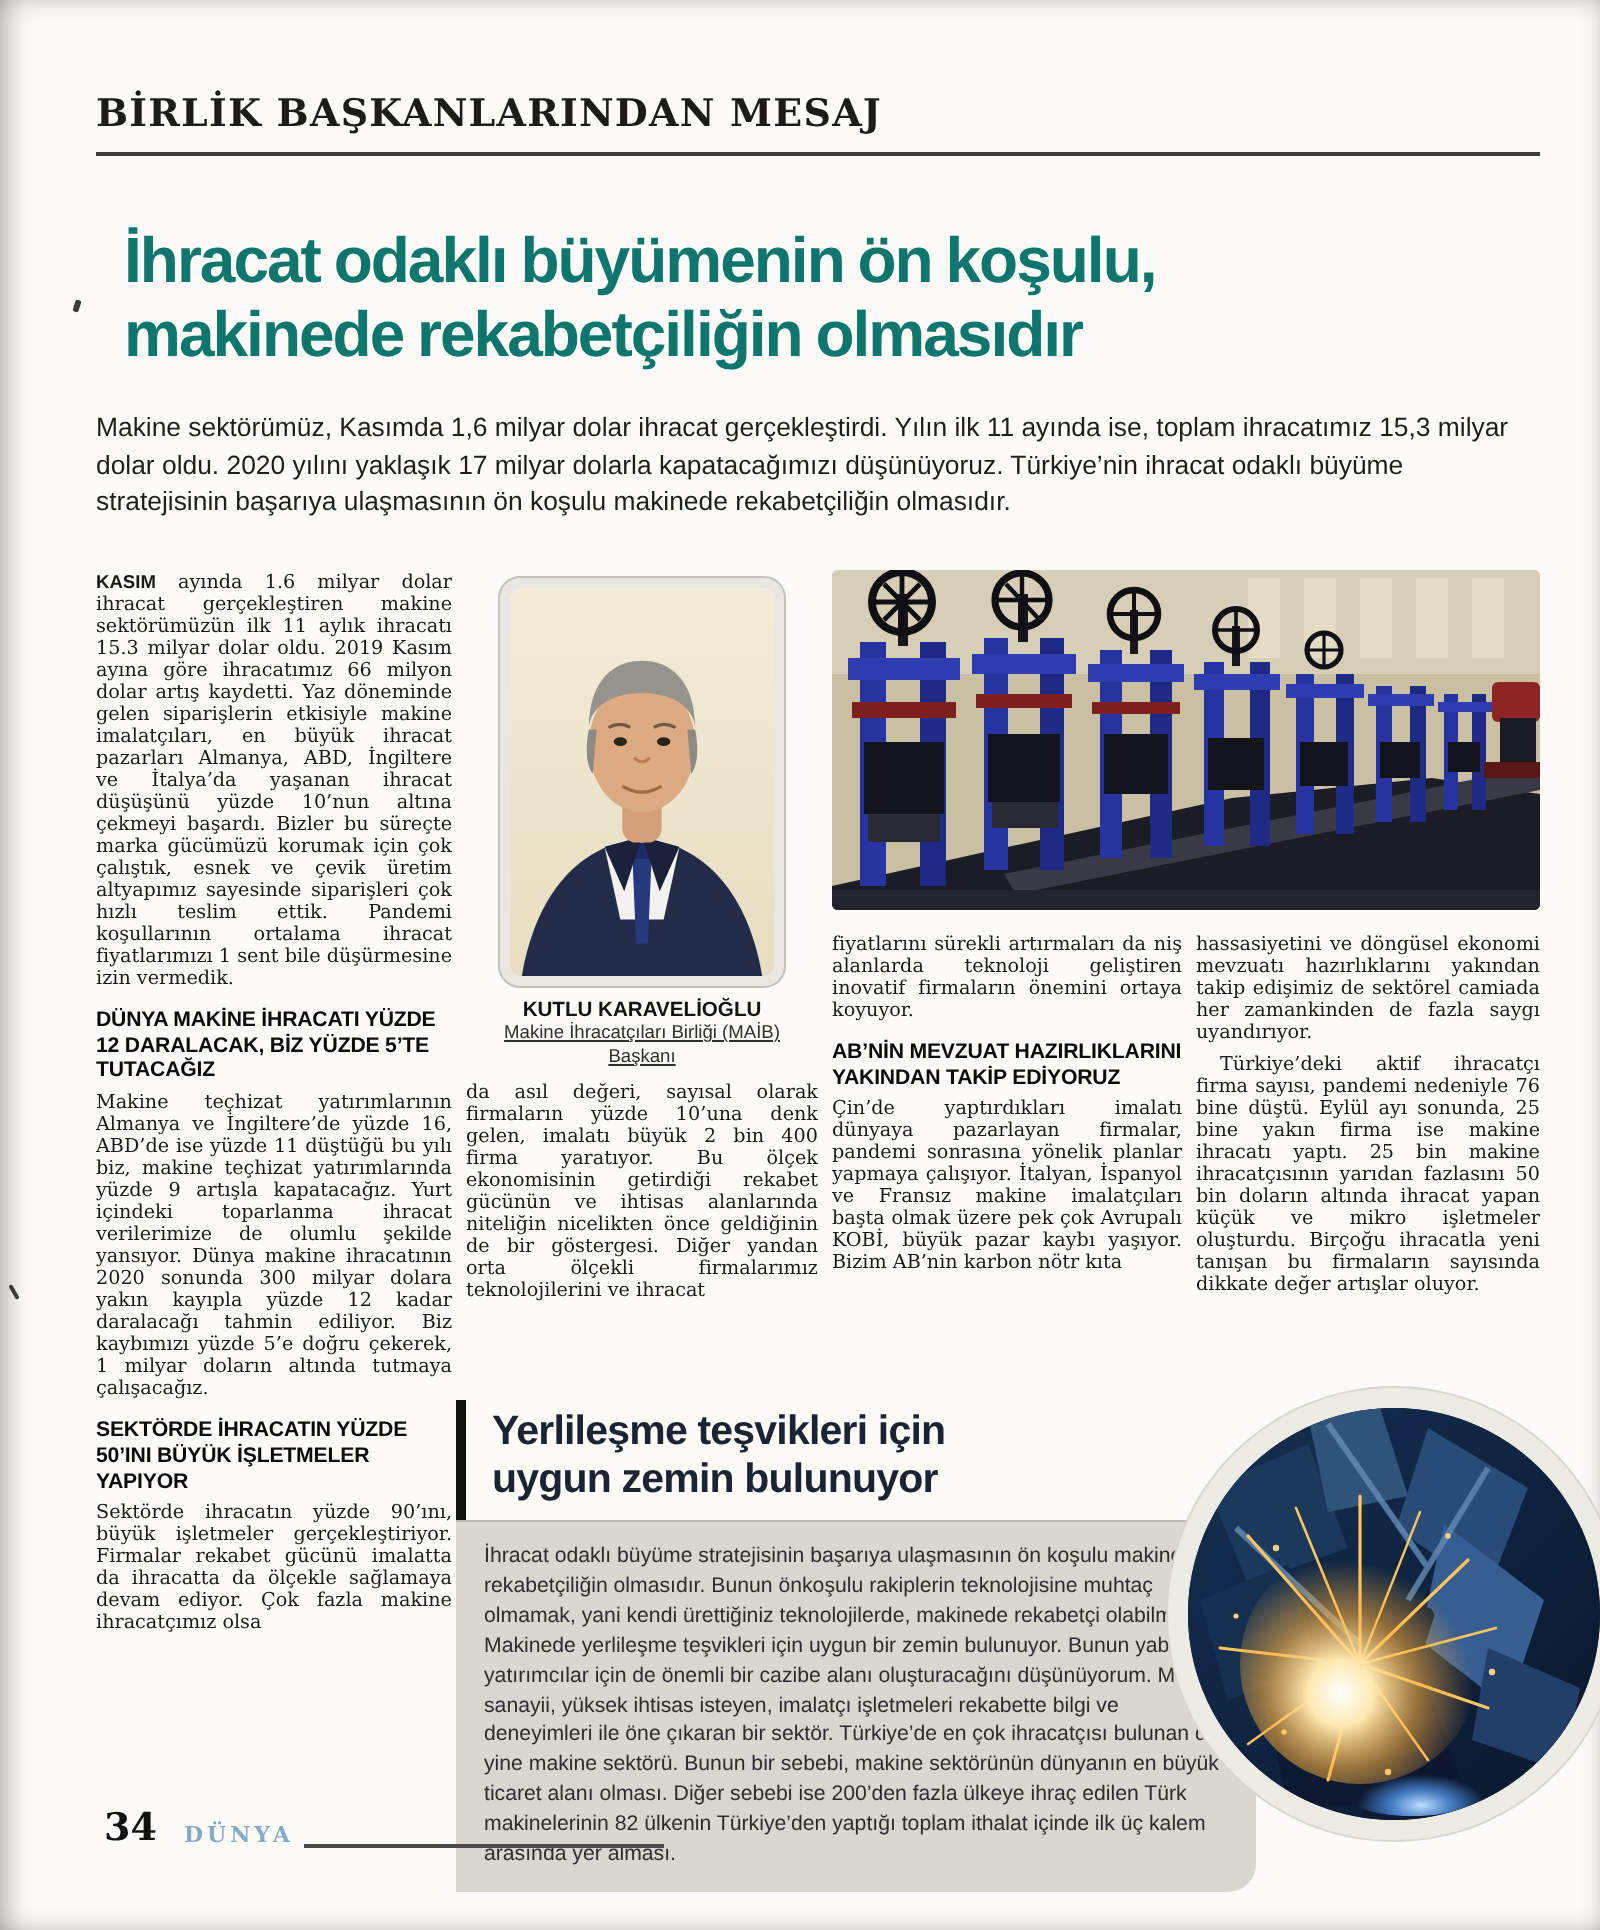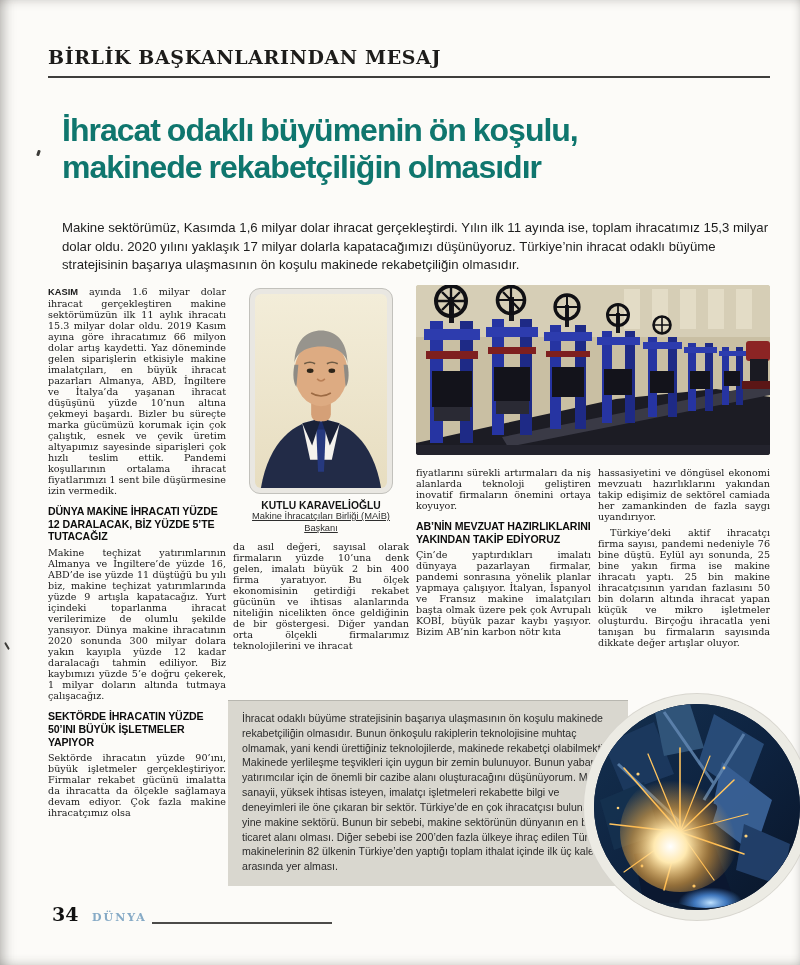--- a/index.html
+++ b/index.html
@@ -18,21 +18,21 @@
     font-family:"DejaVu Serif",serif;font-weight:bold;font-size:19px;
     letter-spacing:.6px;color:#1d1c1a;
   }
   .kicker-rule{position:absolute;left:48px;top:76px;width:722px;height:2px;background:#3f3e3c;}
   .headline{
     position:absolute;left:48px;top:98px;width:730px;margin:14px;
     font-family:"Liberation Sans",sans-serif;font-weight:bold;
     font-size:32px;line-height:1.17;letter-spacing:-1px;word-spacing:-1px;color:#0f766e;
   }
   .lede{
-    position:absolute;left:48px;top:205px;width:716px;margin:14px;
+    position:absolute;left:48px;top:205px;width:716px;margin:0;
     font-family:"Liberation Sans",sans-serif;font-size:13.2px;line-height:1.42;color:#1e1e1e;
   }
   
   .col{position:absolute;overflow:hidden;text-align:justify;
        font-size:9.6px;line-height:11px;color:#191919;}
   .col p{margin:0 0 5px 0;}
   .col h3{
     font-family:"Liberation Sans",sans-serif;font-size:10.6px;line-height:1.2;
     color:#0c0c0c;margin:9px 0 4px 0;text-align:left;letter-spacing:-.1px;
   }
@@ -232,20 +232,24 @@
     <h3>AB’NİN MEVZUAT HAZIRLIKLARINI YAKINDAN TAKİP EDİYORUZ</h3>
     <p>Çin’de yaptırdıkları imalatı dünyaya pazarlayan firmalar, pandemi sonrasına yönelik planlar yapmaya çalışıyor. İtalyan, İspanyol ve Fransız makine imalatçıları başta olmak üzere pek çok Avrupalı KOBİ, büyük pazar kaybı yaşıyor. Bizim AB’nin karbon nötr kıta</p>
   </div>
 
   <div class="col col4">
     <p>hassasiyetini ve döngüsel ekonomi mevzuatı hazırlıklarını yakından takip edişimiz de sektörel camiada her zamankinden de fazla saygı uyandırıyor.</p>
     <p class="indent">Türkiye’deki aktif ihracatçı firma sayısı, pandemi nedeniyle 76 bine düştü. Eylül ayı sonunda, 25 bine yakın firma ise makine ihracatı yaptı. 25 bin makine ihracatçısının yarıdan fazlasını 50 bin doların altında ihracat yapan küçük ve mikro işletmeler oluşturdu. Birçoğu ihracatla yeni tanışan bu firmaların sayısında dikkate değer artışlar oluyor.</p>
   </div>
 
   <div class="callout">
+    <div class="callout-titlewrap">
+      <div class="callout-bar"></div>
+      <h2 class="callout-title"><span>Yerlileşme teşvikleri için</span><br><span>uygun zemin bulunuyor</span></h2>
+    </div>
     <div class="callout-panel">İhracat odaklı büyüme stratejisinin başarıya ulaşmasının ön koşulu makinede rekabetçiliğin olmasıdır. Bunun önkoşulu rakiplerin teknolojisine muhtaç olmamak, yani kendi ürettiğiniz teknolojilerde, makinede rekabetçi olabilmektir. Makinede yerlileşme teşvikleri için uygun bir zemin bulunuyor. Bunun yabancı yatırımcılar için de önemli bir cazibe alanı oluşturacağını düşünüyorum. Makine sanayii, yüksek ihtisas isteyen, imalatçı işletmeleri rekabette bilgi ve deneyimleri ile öne çıkaran bir sektör. Türkiye’de en çok ihracatçısı bulunan da yine makine sektörü. Bunun bir sebebi, makine sektörünün dünyanın en büyük ticaret alanı olması. Diğer sebebi ise 200’den fazla ülkeye ihraç edilen Türk makinelerinin 82 ülkenin Türkiye’den yaptığı toplam ithalat içinde ilk üç kalem arasında yer alması.</div>
   </div>
 
   <div class="welding">
     <svg viewBox="0 0 206 206" preserveAspectRatio="none">
       <defs>
         <radialGradient id="glow" cx="0.42" cy="0.62" r="0.55">
           <stop offset="0" stop-color="#ffffff"></stop>
             <stop offset="0.25" stop-color="#ffe9b0"></stop>
           <stop offset="0.6" stop-color="#ffb341" stop-opacity="0.55"></stop>

